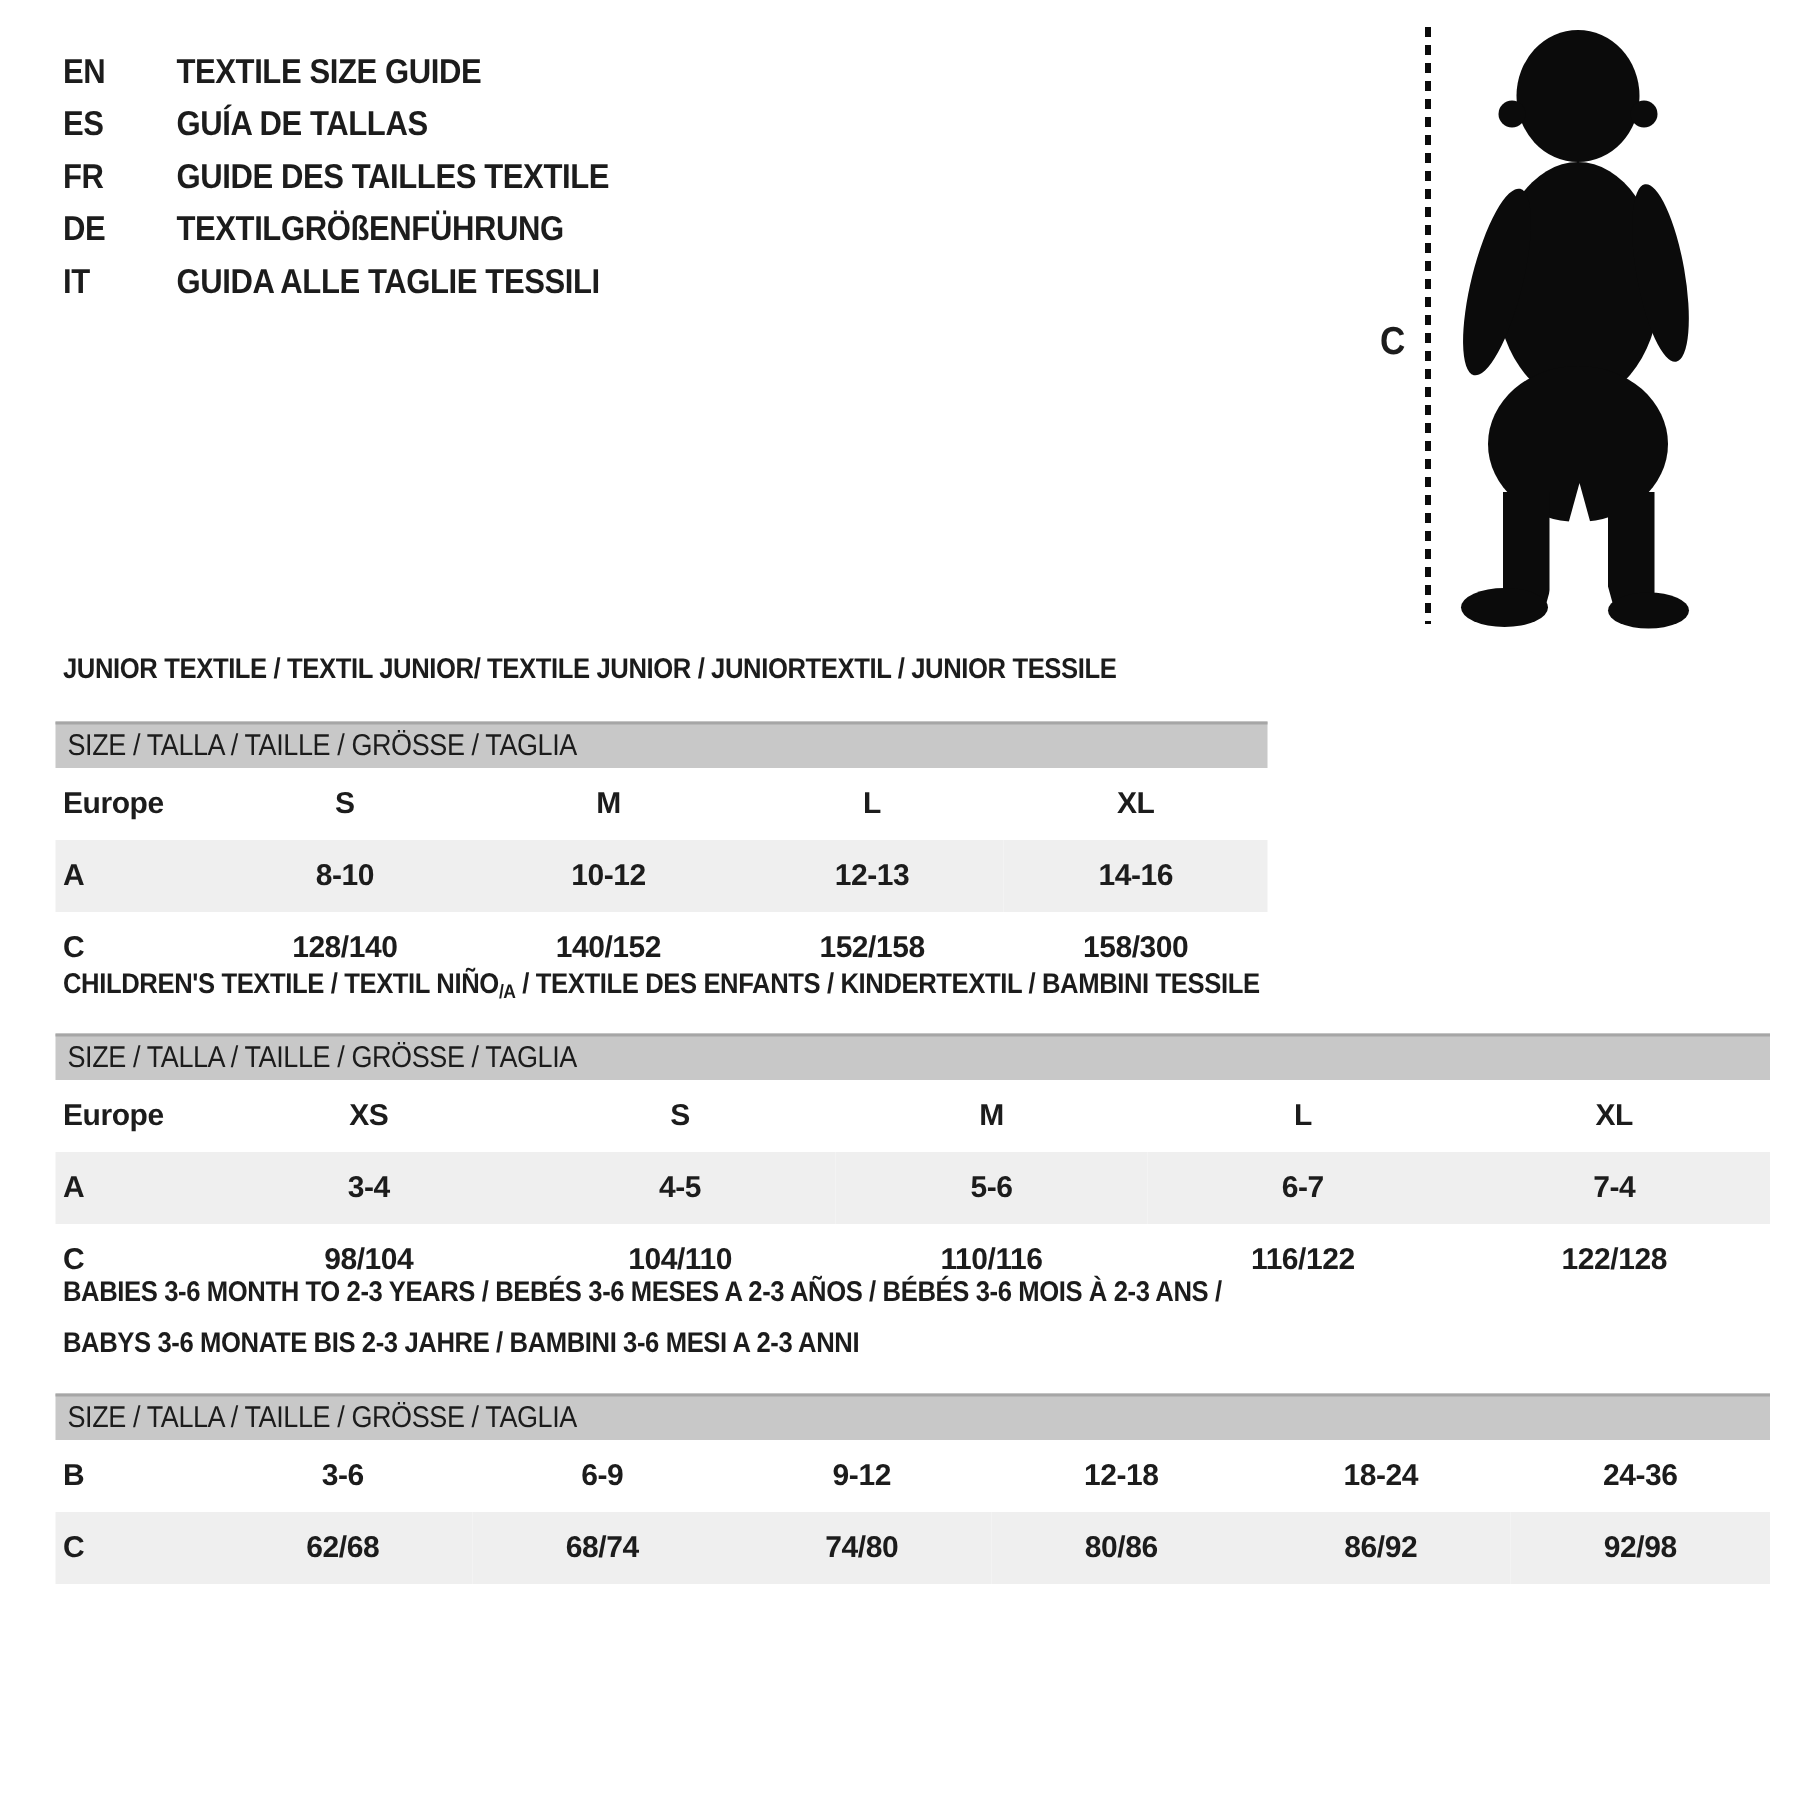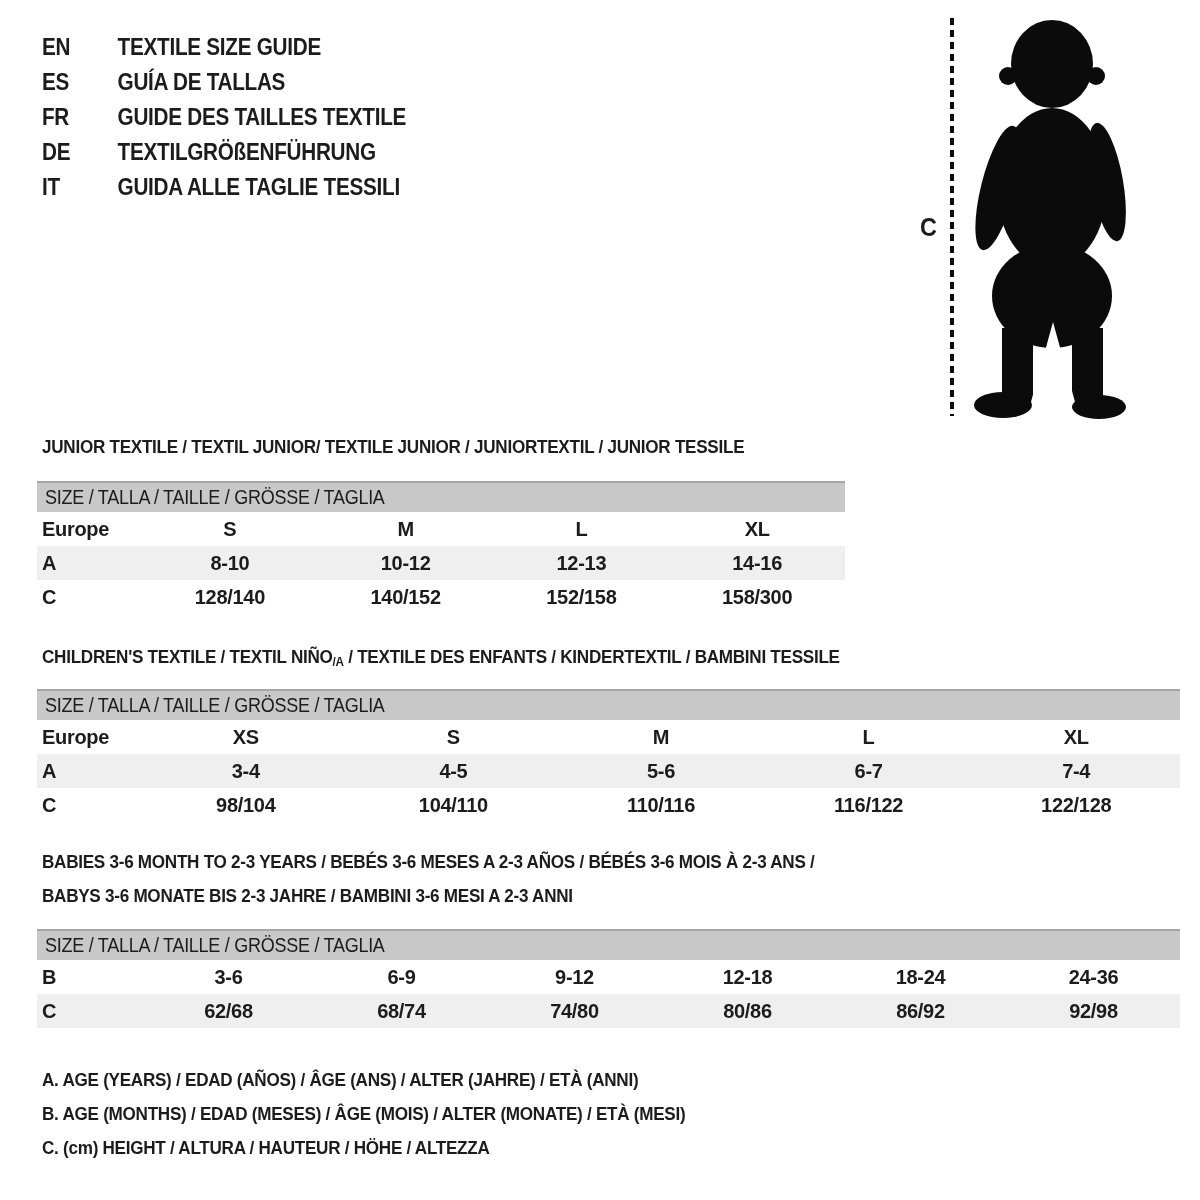--- a/index.html
+++ b/index.html
@@ -38,21 +38,21 @@
   .bar-junior{top:481px;width:808px;}
   .bar-children{top:689px;width:1143px;}
   .bar-babies{top:929px;width:1143px;}
 
   
   .size-table{position:absolute;left:37px;border-collapse:collapse;table-layout:fixed;}
   .table-junior{top:512px;width:808px;}
   .table-children{top:720px;width:1143px;}
   .table-babies{top:960px;width:1143px;}
   .size-table td{
-    height:34px;padding:0;font-size:20px;font-weight:700;text-align:center;
+    height:48px;padding:0;font-size:20px;font-weight:700;text-align:center;
     letter-spacing:-0.3px;
   }
   .size-table td.label-col{width:100px;text-align:left;padding-left:5px;}
   .size-table tr.shaded{background:var(--shaded-row,#efefef);}
 
   
   .legend-block{position:absolute;left:42px;top:1063px;}
   .legend-line{height:34px;line-height:34px;font-size:19px;font-weight:700;}
 </style>
 </head>
@@ -190,19 +190,14 @@
           <td>62/68</td>
           <td>68/74</td>
           <td>74/80</td>
           <td>80/86</td>
           <td>86/92</td>
           <td>92/98</td>
         </tr>
       </tbody>
   </table>
 
-  <div class="legend-block">
-    <div class="legend-line condensed">A. AGE (YEARS) / EDAD (AÑOS) / ÂGE (ANS) / ALTER (JAHRE) / ETÀ (ANNI)</div>
-    <div class="legend-line condensed">B. AGE (MONTHS) / EDAD (MESES) / ÂGE (MOIS) / ALTER (MONATE) / ETÀ (MESI)</div>
-    <div class="legend-line condensed">C. (cm) HEIGHT / ALTURA / HAUTEUR / HÖHE / ALTEZZA</div>
-  </div>
 
 </div>
 
 </body></html>

